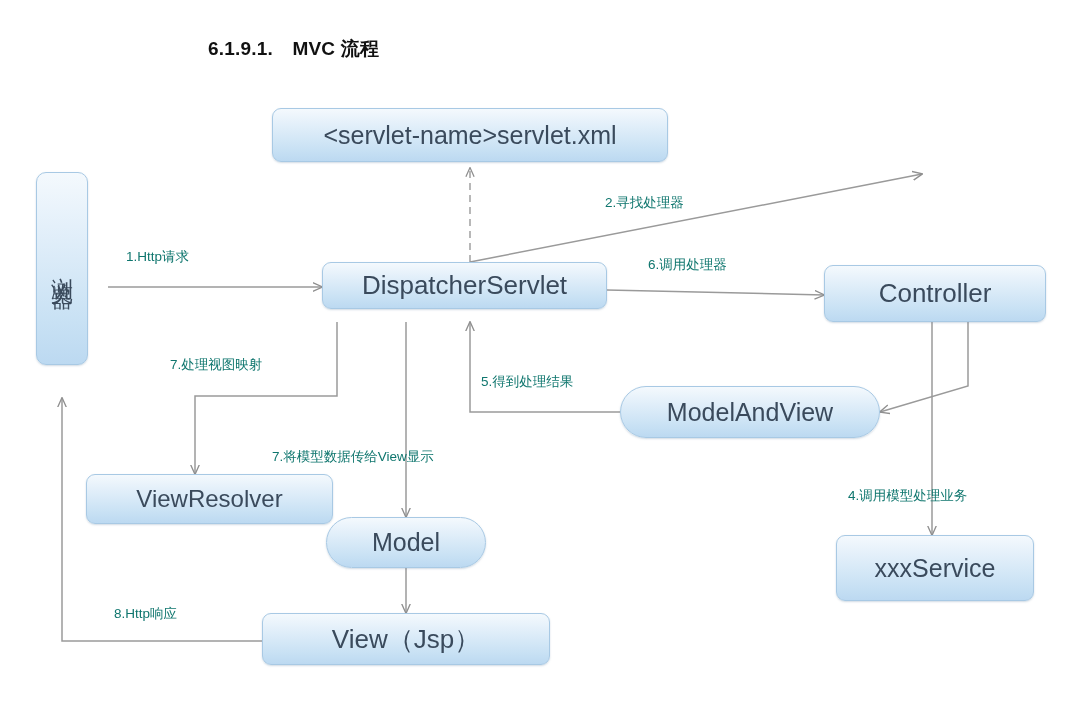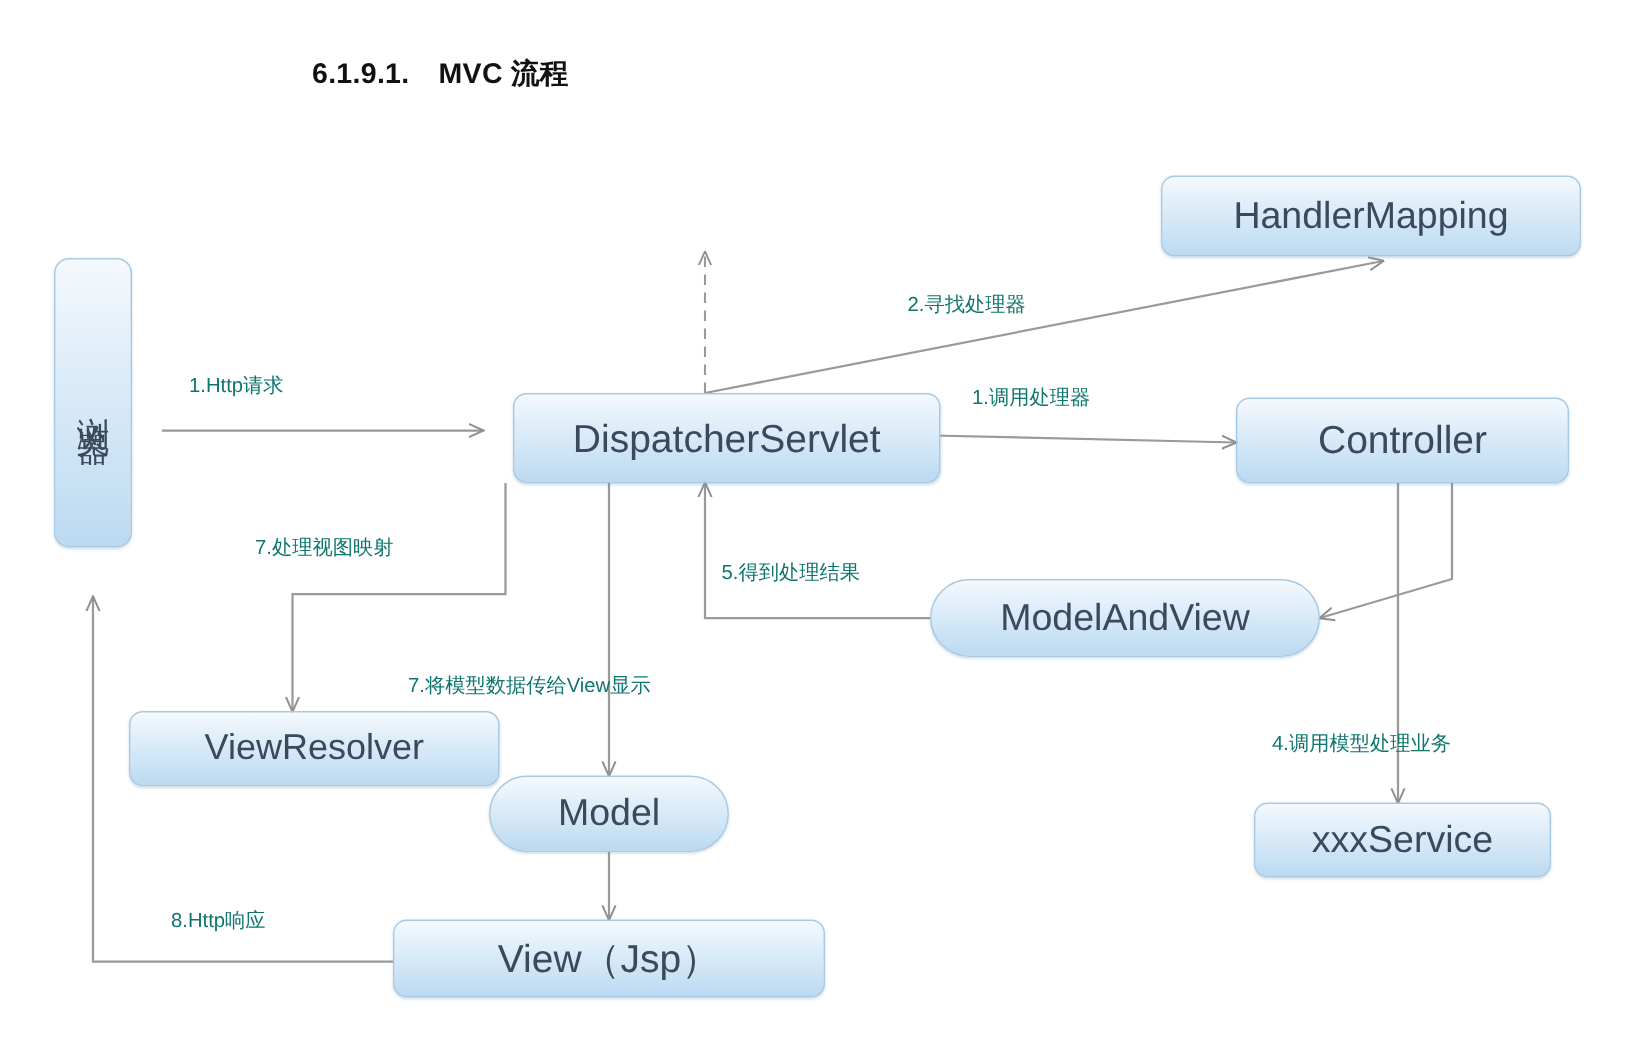--- a/index.html
+++ b/index.html
@@ -80,58 +80,58 @@
       <path d="M968,322 L968,386 L880,412" marker-end=""></path>
     </g>
 
     <path d="M470,262 L470,168" fill="none" stroke="#9a9a9a" stroke-width="1.4" stroke-dasharray="7 5" marker-end="url(#arw)"></path>
   </svg>
 
   <div class="node vert" style="left:36px;top:172px;width:52px;height:193px;font-size:22px;">
     <span>浏览器</span>
   </div>
 
-
-  <div class="node" style="left:774px;top:117px;width:280px;height:54px;font-size:25px;">
-    <span>HandlerMapping</span>
+  <div class="node" style="left:272px;top:108px;width:396px;height:54px;font-size:25px;">
+    <span>&lt;servlet-name&gt;servlet.xml</span>
   </div>
 
-  <div class="node" style="left:322px;top:262px;width:285px;height:60px;font-size:26px;margin-left:20px;">
+
+  <div class="node" style="left:322px;top:262px;width:285px;height:47px;font-size:26px;">
     <span>DispatcherServlet</span>
   </div>
 
   <div class="node" style="left:824px;top:265px;width:222px;height:57px;font-size:26px;">
     <span>Controller</span>
   </div>
 
   <div class="node pill" style="left:620px;top:386px;width:260px;height:52px;font-size:25px;">
     <span>ModelAndView</span>
   </div>
 
   <div class="node" style="left:86px;top:474px;width:247px;height:50px;font-size:24px;">
     <span>ViewResolver</span>
   </div>
 
   <div class="node pill" style="left:326px;top:517px;width:160px;height:51px;font-size:25px;">
     <span>Model</span>
   </div>
 
-  <div class="node" style="left:836px;top:535px;width:198px;height:50px;font-size:25px;">
+  <div class="node" style="left:836px;top:535px;width:198px;height:66px;font-size:25px;">
     <span>xxxService</span>
   </div>
 
   <div class="node" style="left:262px;top:613px;width:288px;height:52px;font-size:26px;">
     <span>View（Jsp）</span>
   </div>
 
   <div class="edge-label" style="left:126px;top:250px;">1.Http请求</div>
 
   <div class="edge-label" style="left:605px;top:196px;">2.寻找处理器</div>
 
-  <div class="edge-label" style="left:648px;top:258px;">1.调用处理器</div>
+  <div class="edge-label" style="left:648px;top:258px;">6.调用处理器</div>
 
   <div class="edge-label" style="left:848px;top:489px;">4.调用模型处理业务</div>
 
   <div class="edge-label" style="left:481px;top:375px;">5.得到处理结果</div>
 
   <div class="edge-label" style="left:170px;top:358px;">7.处理视图映射</div>
 
   <div class="edge-label" style="left:272px;top:450px;">7.将模型数据传给View显示</div>
 
   <div class="edge-label" style="left:114px;top:607px;">8.Http响应</div>

